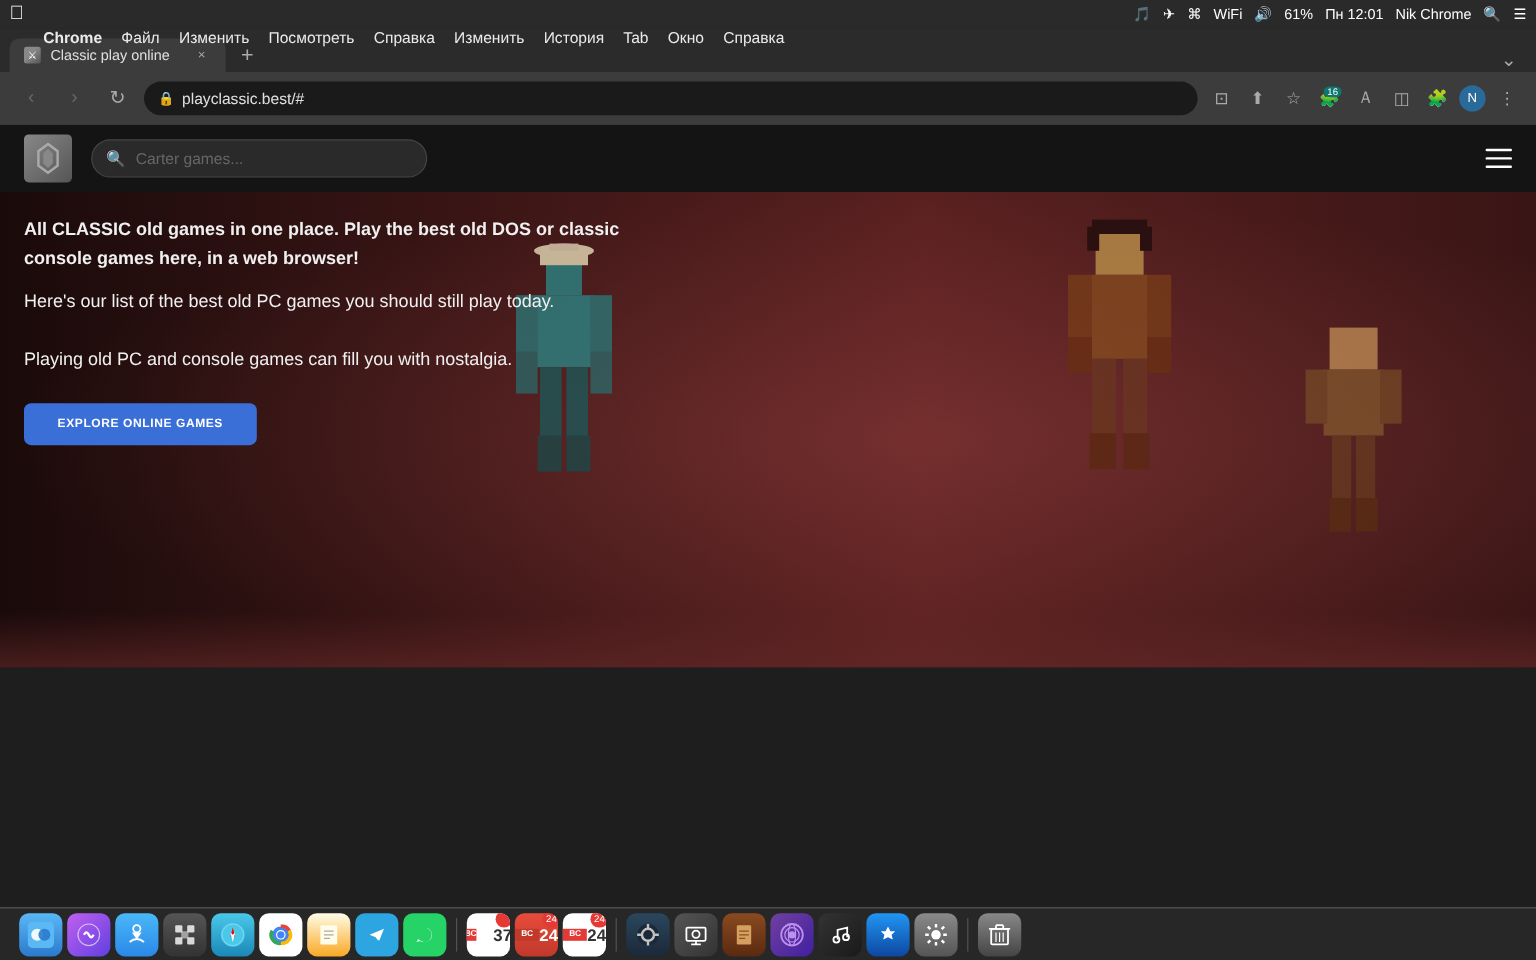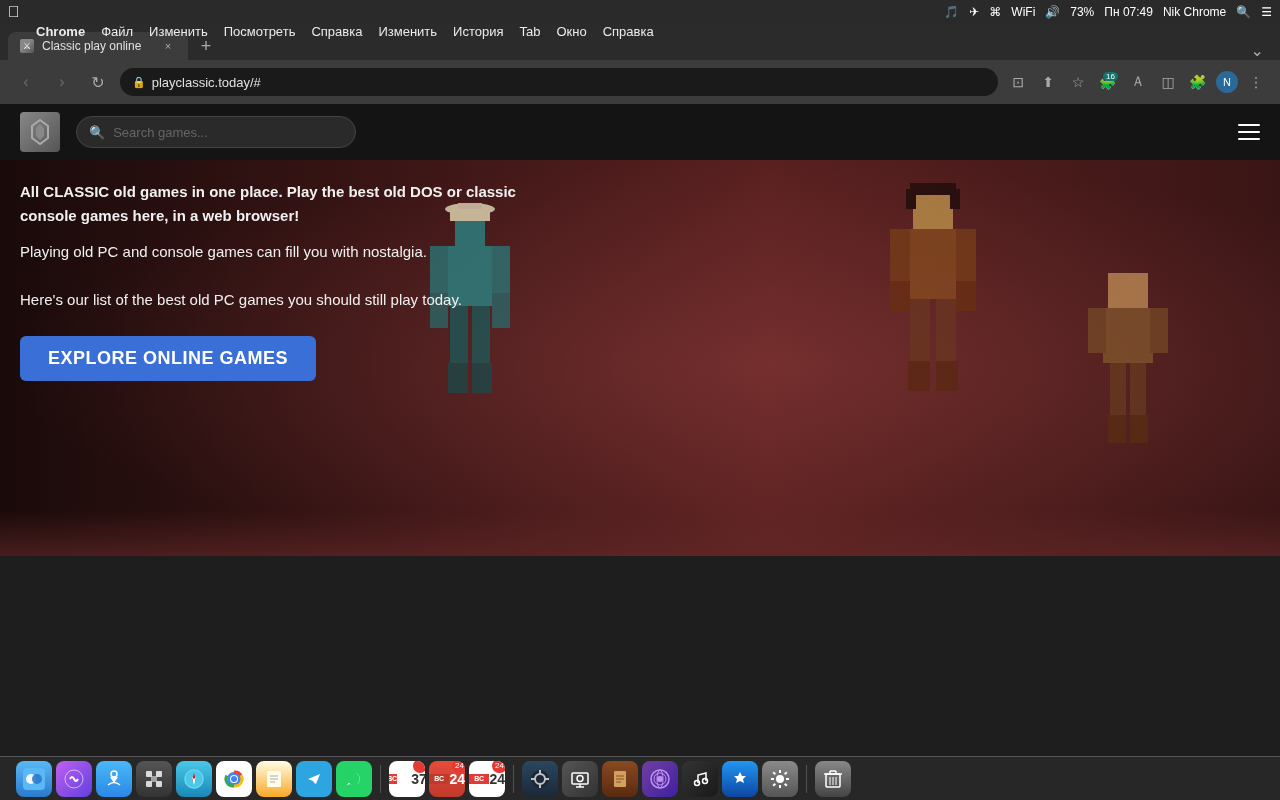--- a/index.html
+++ b/index.html
@@ -194,21 +194,21 @@
       font-size: 15px;
       color: #f0f0f0;
       margin-bottom: 24px;
       line-height: 1.6;
     }
     .explore-btn {
       background: #3a6fd8;
       color: white;
       border: none;
       padding: 12px 28px;
-      font-size: 18px;
+      font-size: 10px;
       font-weight: 700;
       border-radius: 6px;
       cursor: pointer;
       letter-spacing: 0.5px;
       text-transform: uppercase;
     }
 
     
     .macos-dock {
       position: absolute;
@@ -256,22 +256,22 @@
   <span class="menu-item">История</span>
   <span class="menu-item">Tab</span>
   <span class="menu-item">Окно</span>
   <span class="menu-item">Справка</span>
   <div class="right-icons">
     <span>🎵</span>
     <span>✈</span>
     <span>⌘</span>
     <span>WiFi</span>
     <span>🔊</span>
-    <span>73%</span>
-    <span>Пн 07:49</span>
+    <span>61%</span>
+    <span>Пн 12:01</span>
     <span>Nik Chrome</span>
     <span>🔍</span>
     <span>☰</span>
   </div>
 </div>
 
 <div class="browser-chrome">
 
   <div class="tab-bar">
     <div class="tab-item">
@@ -282,21 +282,21 @@
     <div class="tab-new">+</div>
     <div style="margin-left:auto; color:#aaa; font-size:16px; cursor:pointer; padding:0 8px;">⌄</div>
   </div>
 
   <div class="address-bar">
     <div class="nav-btn disabled">‹</div>
     <div class="nav-btn disabled">›</div>
     <div class="nav-btn">↻</div>
     <div class="url-bar">
       <span class="lock-icon">🔒</span>
-      <span style="font-size:13px;">playclassic.today/#</span>
+      <span style="font-size:13px;">playclassic.best/#</span>
     </div>
     <div class="address-right-icons">
       <div class="addr-icon">⊡</div>
       <div class="addr-icon">⬆</div>
       <div class="addr-icon">☆</div>
       <div class="addr-icon red-badge" style="position:relative;">
         🧩
         <span class="badge">16</span>
       </div>
       <div class="addr-icon">Ａ</div>
@@ -312,21 +312,21 @@
 
   <div class="site-header">
     <div class="site-logo">
       <svg width="28" height="28" viewBox="0 0 28 28">
         <polygon points="14,2 22,8 22,20 14,26 6,20 6,8" fill="none" stroke="#aaa" stroke-width="2"></polygon>
         <polygon points="14,6 18,10 18,18 14,22 10,18 10,10" fill="#888"></polygon>
       </svg>
     </div>
     <div class="search-box">
       <span style="color:#666;">🔍</span>
-      <span style="color:#666;">Search games...</span>
+      <span style="color:#666;">Carter games...</span>
     </div>
     <div class="hamburger">
       <span></span>
       <span></span>
       <span></span>
     </div>
   </div>
 
   <div class="hero-section">
     <div class="hero-bg"></div>
@@ -377,22 +377,22 @@
         <rect x="52" y="100" width="16" height="55" fill="#6a4020"></rect>
         <rect x="30" y="152" width="18" height="28" fill="#5a3010"></rect>
         <rect x="52" y="152" width="18" height="28" fill="#5a3010"></rect>
       </svg>
     </div>
 
     <div class="hero-content">
       <p class="hero-text-main">
         <strong>All CLASSIC old games in one place. Play the best old DOS or classic console games here, in a web browser!</strong>
       </p>
+      <p class="hero-text-sub">Here's our list of the best old PC games you should still play today.</p>
       <p class="hero-text-sub">Playing old PC and console games can fill you with nostalgia.</p>
-      <p class="hero-text-sub">Here's our list of the best old PC games you should still play today.</p>
       <button class="explore-btn">EXPLORE ONLINE GAMES</button>
     </div>
     <div class="hero-crowd"></div>
   </div>
 
 </div>
 
 <div class="macos-dock">
   <div class="dock-item finder" title="Finder">
     <svg width="22" height="22" viewBox="0 0 22 22">

